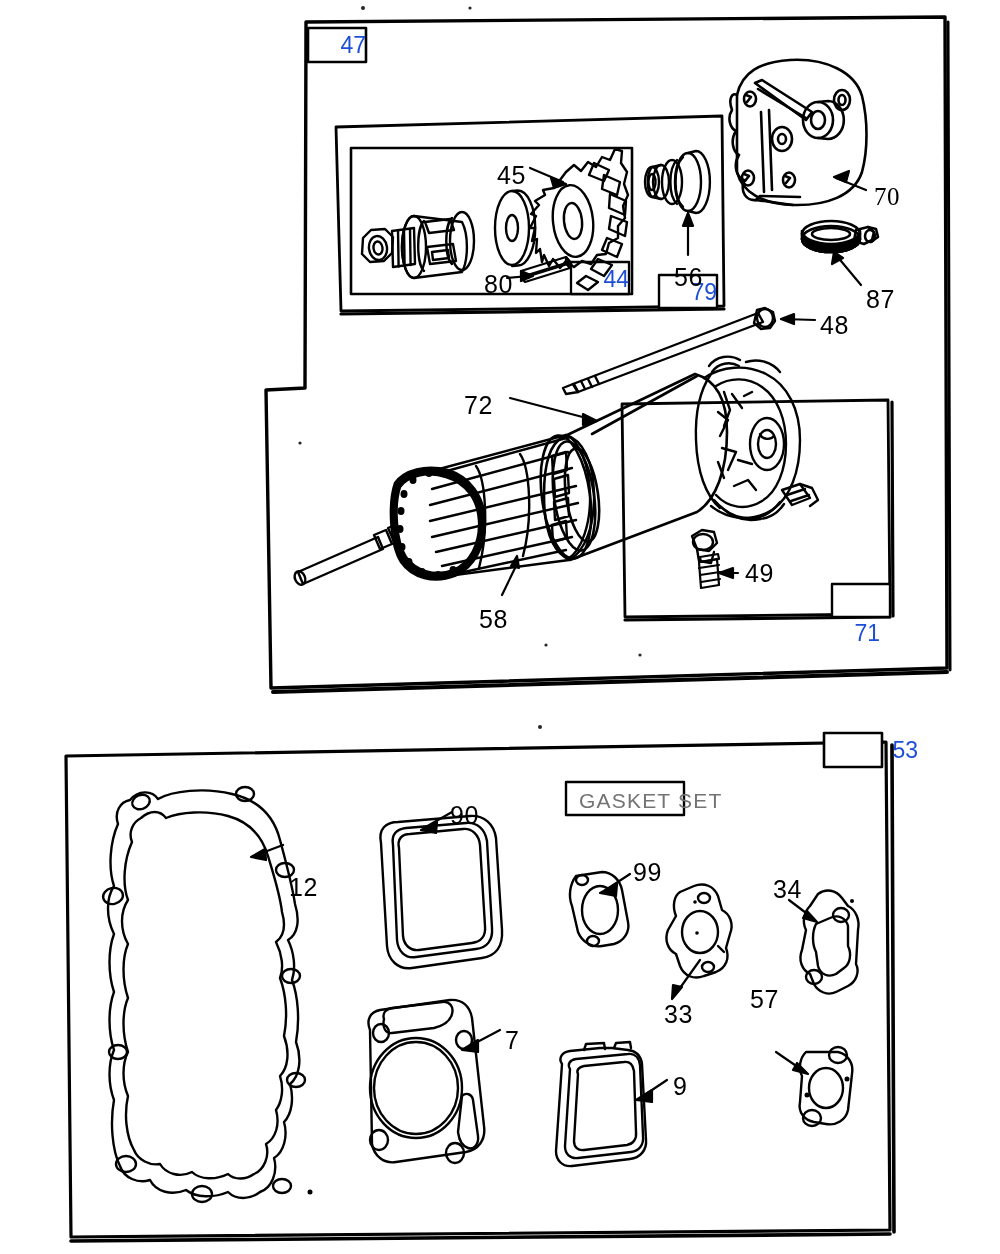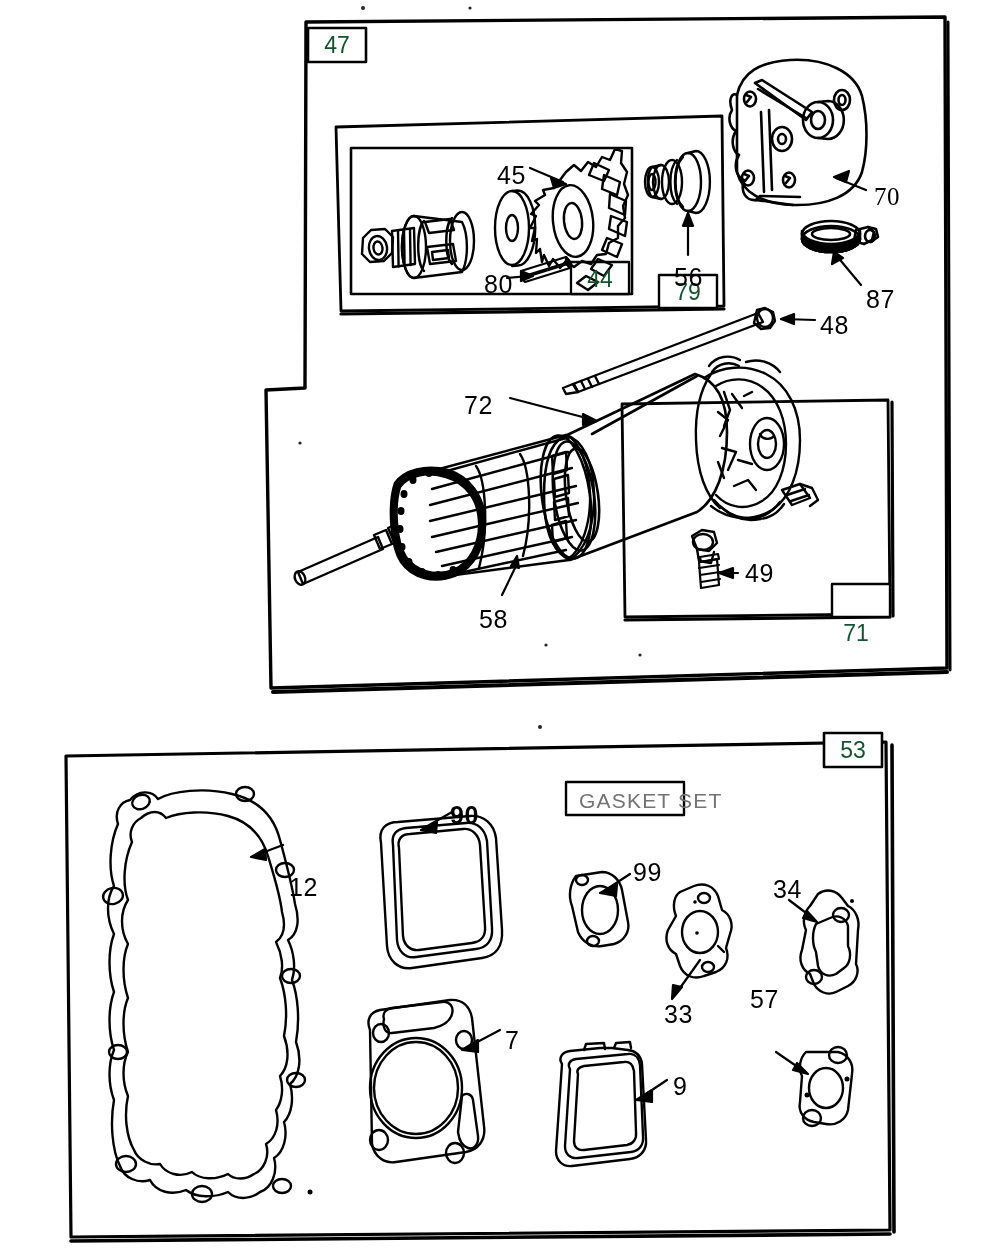--- a/index.html
+++ b/index.html
@@ -18,24 +18,24 @@
     font-weight:400;
     letter-spacing:0.5px;
     color:#000;
     line-height:1;
     white-space:nowrap;
   }
   .panel-tag{
     position:absolute;
     font-family:"Liberation Sans", sans-serif;
     font-size:23px;
-    color:#14532d;
+    color:#1d4ed8;
     line-height:1;
     white-space:nowrap;
-    text-align:center;
+    text-align:right;
   }
   .set-title{
     position:absolute;
     font-family:Liberation Sans, sans-serif;
     font-size:21px;
     letter-spacing:1.2px;
     color:#737373;
     line-height:1;
     white-space:nowrap;
   }
@@ -618,35 +618,35 @@
         <circle cx="300" cy="443" r="1.6"></circle>
       </g>
 
     </g>
   </svg>
 
   <div class="panel-tag" style="left:308px;top:34px;width:58px;">47</div>
   <div class="panel-tag" style="left:659px;top:281px;width:58px;">79</div>
   <div class="panel-tag" style="left:571px;top:268px;width:58px;">44</div>
   <div class="panel-tag" style="left:832px;top:622px;width:48px;">71</div>
-  <div class="panel-tag" style="left:824px;top:739px;width:58px;">53</div>
+  <div class="panel-tag" style="left:824px;top:739px;width:58px;padding-left:36px;">53</div>
 
   <div class="set-title" style="left:579px;top:790px;">GASKET SET</div>
 
   <div class="callout" style="left:497px;top:163px;">45</div>
   <div class="callout" style="left:484px;top:272px;">80</div>
   <div class="callout" style="left:674px;top:265px;">56</div>
   <div class="callout" style="left:874px;top:184px;font-family:Liberation Serif, serif;">70</div>
   <div class="callout" style="left:866px;top:287px;">87</div>
   <div class="callout" style="left:820px;top:313px;">48</div>
   <div class="callout" style="left:464px;top:393px;">72</div>
   <div class="callout" style="left:479px;top:607px;">58</div>
   <div class="callout" style="left:745px;top:561px;">49</div>
   <div class="callout" style="left:289px;top:875px;">12</div>
-  <div class="callout" style="left:450px;top:803px;font-weight:bold;">90</div>
+  <div class="callout" style="left:450px;top:803px;">90</div>
   <div class="callout" style="left:633px;top:860px;">99</div>
   <div class="callout" style="left:664px;top:1002px;">33</div>
   <div class="callout" style="left:773px;top:877px;">34</div>
   <div class="callout" style="left:505px;top:1028px;">7</div>
   <div class="callout" style="left:673px;top:1074px;">9</div>
   <div class="callout" style="left:750px;top:987px;">57</div>
 
 </div>
 
 </body></html>

